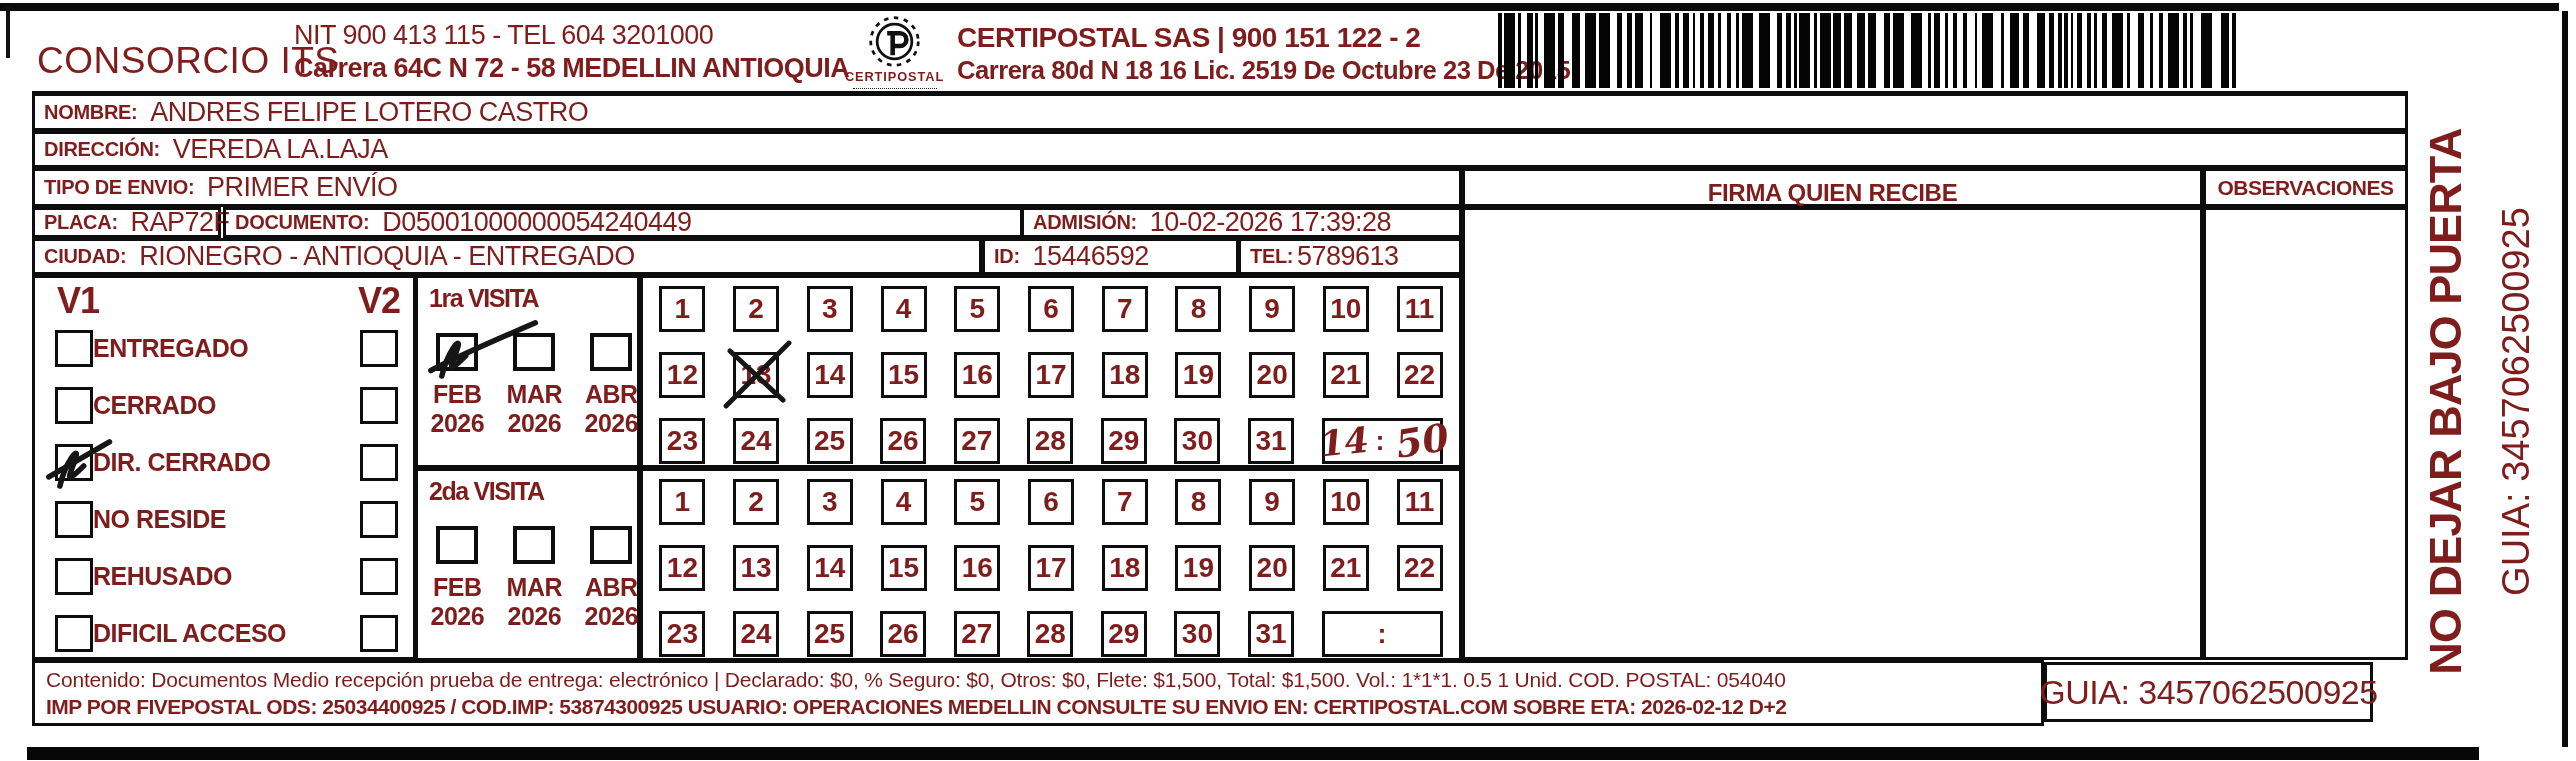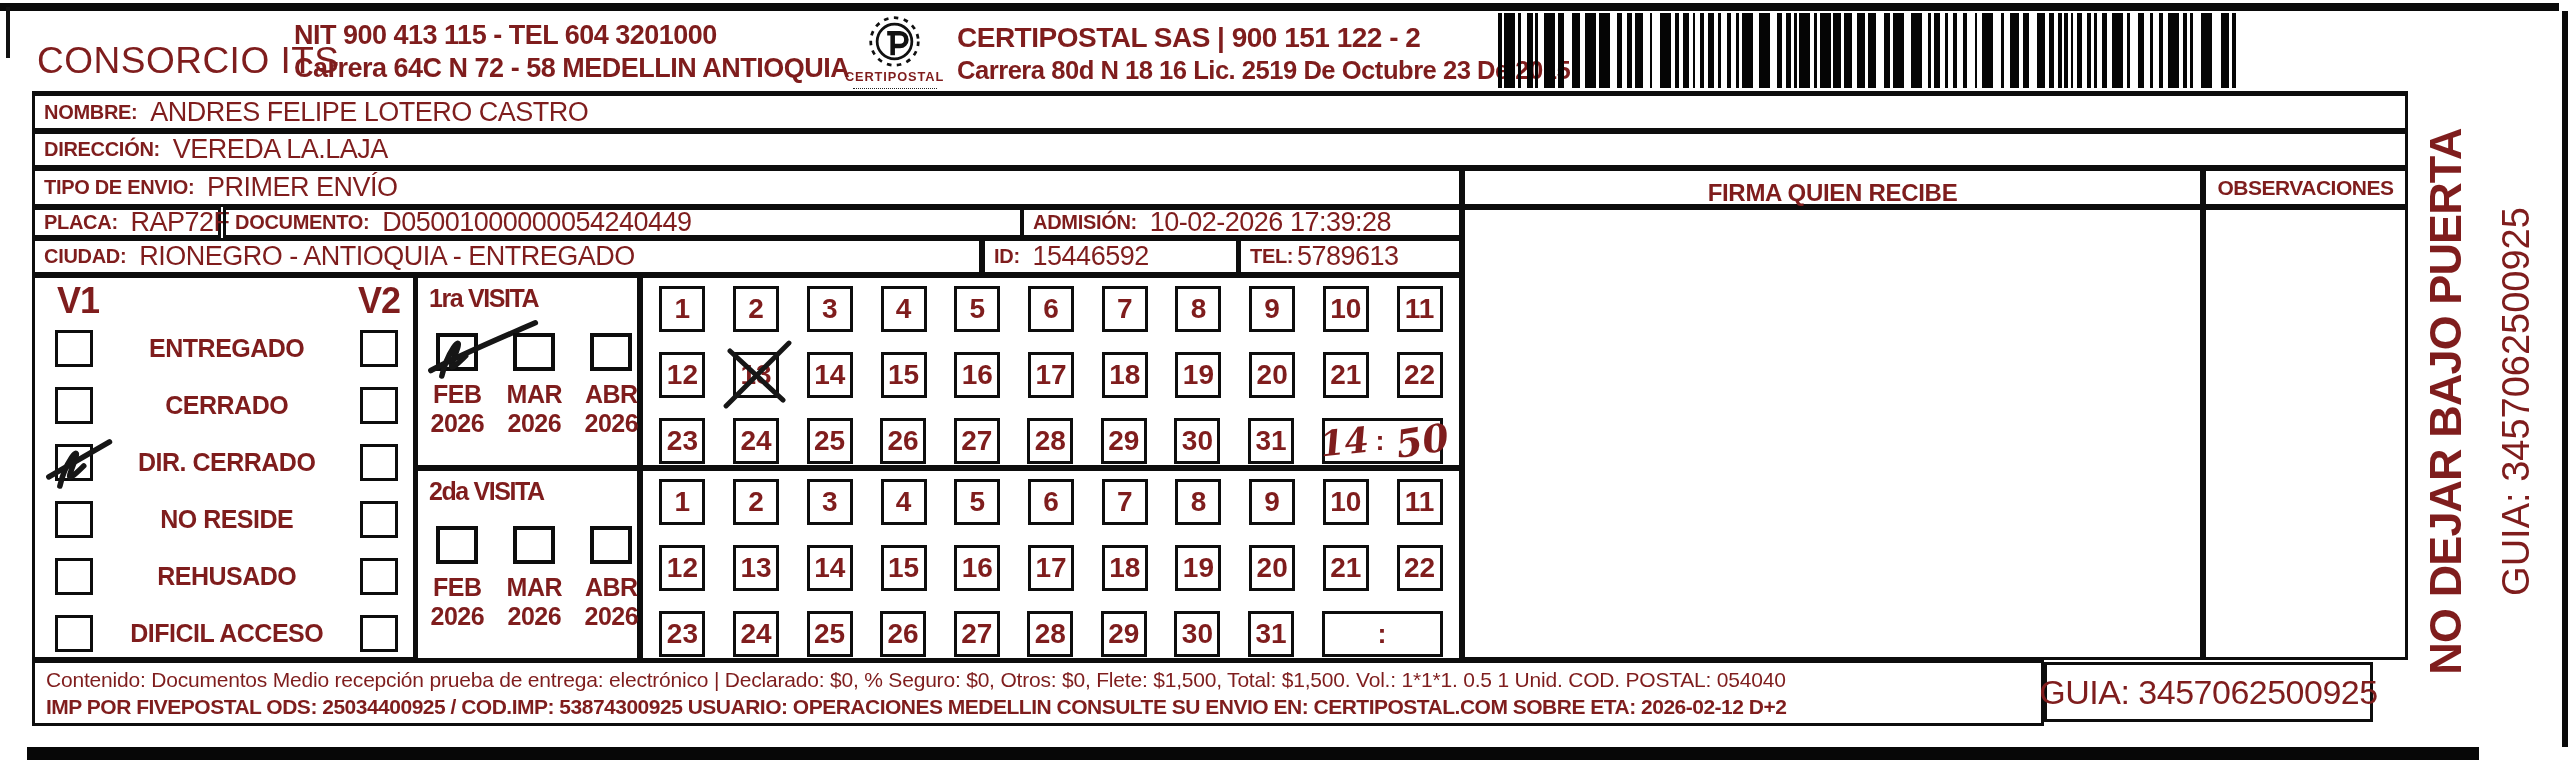--- a/index.html
+++ b/index.html
@@ -6,21 +6,21 @@
   #page{position:relative;width:2576px;height:762px;background:#ffffff;
         font-family:"Liberation Sans",sans-serif;color:#7f1d1d;overflow:hidden;}
   .abs{position:absolute;}
   
   .bar-top{left:0;top:2.7px;width:2559px;height:8.2px;background:#0a0a0a;}
   .bar-bottom{left:27px;top:747px;width:2452px;height:12.8px;background:#070707;}
   .line-right{left:2562px;top:11px;width:6.4px;height:736px;background:#0a0a0a;}
   .tick-left{left:5.5px;top:7.3px;width:4.6px;height:51px;background:#111;}
   
   .company-name{left:37px;top:40px;font-size:37px;letter-spacing:0.5px;white-space:nowrap;}
-  .company-info1{left:294px;top:20px;font-size:27px;font-weight:bold;letter-spacing:-0.5px;white-space:nowrap;}
+  .company-info1{left:294px;top:20px;font-size:27px;font-weight:normal;letter-spacing:-0.5px;white-space:nowrap;}
   .company-info2{left:294px;top:53px;font-size:27px;font-weight:bold;letter-spacing:-0.5px;white-space:nowrap;}
   .logo{left:838px;top:14.6px;width:113px;height:75px;text-align:center;}
   .logo-word{font-size:12.8px;font-weight:bold;letter-spacing:0.9px;margin-top:-1.8px;}
   .logo-tag{margin:0.9px auto 0;width:84px;height:3.7px;border-bottom:1.8px dotted #222;}
   .certi1{left:957px;top:22px;font-size:28px;font-weight:bold;letter-spacing:-0.5px;white-space:nowrap;}
   .certi2{left:957px;top:56px;font-size:25.6px;font-weight:bold;letter-spacing:-0.5px;white-space:nowrap;}
   .barcode{left:1498px;top:12.8px;width:744px;height:75px;display:flex;align-items:stretch;overflow:hidden;}
   .bcbar{flex:none;height:100%;background:#050505;}
   
   .cell{position:absolute;border:3.7px solid #0d0d0d;box-sizing:border-box;
@@ -47,21 +47,21 @@
   .c-v2days{left:640px;top:468px;width:822px;height:193px;display:block;padding:0;}
   .c-firma-a{left:1462px;top:207px;width:741px;height:453px;}
   .c-obs-a{left:2203px;top:207px;width:205px;height:453px;}
   .c-footer{left:32px;top:660px;width:2012px;height:66px;display:block;padding:4.6px 11px;}
   .c-fguia{left:2044px;top:662px;width:329px;height:60px;justify-content:center;}
   
   .sp-head{display:flex;justify-content:space-between;padding:1.8px 12.8px 0 22px;
            font-size:36px;font-weight:bold;height:40px;letter-spacing:-0.9px;}
   .status-row{display:flex;align-items:center;height:57px;padding:0 14.6px 0 20px;}
   .cb{width:38px;height:37px;border:3.7px solid #0d0d0d;box-sizing:border-box;position:relative;flex:none;}
-  .status-label{flex:1;text-align:center;font-weight:bold;font-size:25px;letter-spacing:-0.5px;}
+  .status-label{flex:1;font-weight:bold;font-size:25px;letter-spacing:-0.5px;}
   
   .visit-title{font-size:25px;font-weight:bold;padding:5.5px 0 0 11px;letter-spacing:-1.4px;white-space:nowrap;}
   .months{display:flex;gap:24px;padding:20px 0 0 12.8px;}
   .mcol{display:flex;flex-direction:column;align-items:center;width:53px;}
   .mbox{width:42px;height:38px;border:4.6px solid #0d0d0d;box-sizing:border-box;position:relative;}
   .mname{font-size:25px;font-weight:bold;margin-top:9px;letter-spacing:-0.5px;}
   .myear{font-size:25px;font-weight:bold;margin-top:0.9px;letter-spacing:-0.5px;}
   .days{padding:8.2px 16.4px 0;display:flex;flex-direction:column;gap:20px;}
   .drow{display:flex;justify-content:space-between;align-items:center;}
   .dbox{width:46px;height:46px;border:3.7px solid #0d0d0d;box-sizing:border-box;display:flex;

